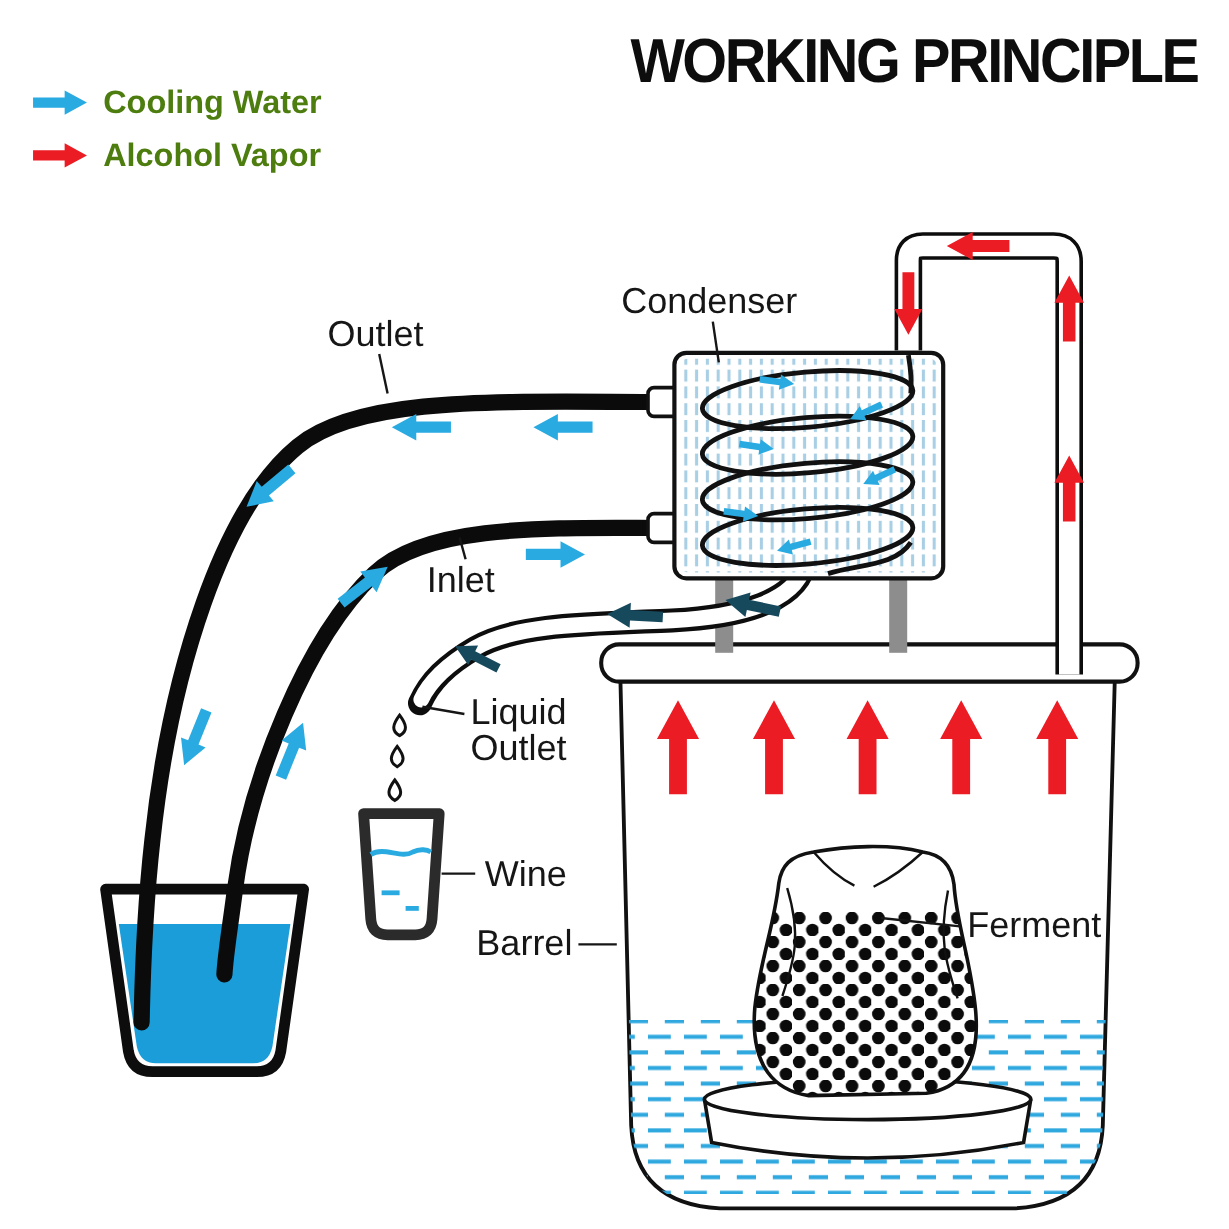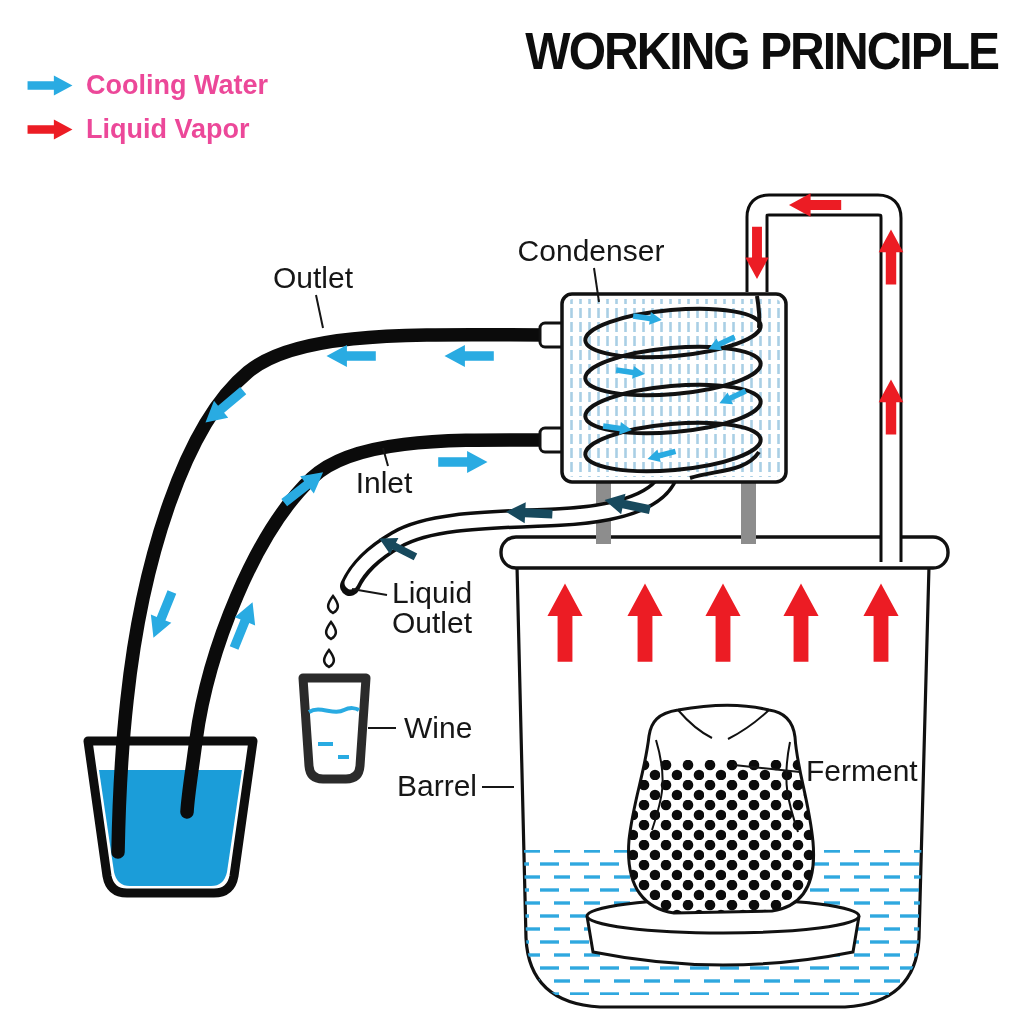--- a/index.html
+++ b/index.html
@@ -3,21 +3,21 @@
 <meta charset="utf-8">
 <style>
   html,body{margin:0;padding:0;background:#ffffff;}
   #stage{position:relative;width:1024px;height:1024px;background:#ffffff;overflow:hidden;
          font-family:"Liberation Sans", sans-serif;}
   #diagram-svg{position:absolute;left:0;top:0;}
   .title{position:absolute;top:24px;right:26px;font-size:48px;font-weight:800;
          letter-spacing:-2px;color:#0d0d0d;white-space:nowrap;transform:scaleY(1.08);}
   .legend{position:absolute;left:26px;top:70px;display:flex;flex-direction:column;gap:13px;}
   .legend-row{display:flex;align-items:center;gap:12px;}
-  .legend-row span.lbl{font-size:27px;font-weight:bold;color:#ec4899;}
+  .legend-row span.lbl{font-size:27px;font-weight:bold;color:#4d7c0f;}
   svg text{font-family:"Liberation Sans", sans-serif;fill:#161616;font-size:30px;}
   .hiddefs{position:absolute;width:0;height:0;overflow:hidden;}
 </style>
 </head>
 <body>
 
 <div id="stage">
 
   <svg class="hiddefs" aria-hidden="true">
     <defs>
@@ -31,21 +31,21 @@
     <div class="legend-row">
       <svg width="48" height="25" viewBox="-30 -13 62 26">
         <use href="#arr" fill="#29ABE2"></use>
       </svg>
       <span class="lbl">Cooling Water</span>
     </div>
     <div class="legend-row">
       <svg width="48" height="25" viewBox="-30 -13 62 26">
         <use href="#arr" fill="#EC1C24"></use>
       </svg>
-      <span class="lbl">Liquid Vapor</span>
+      <span class="lbl">Alcohol Vapor</span>
     </div>
   </div>
 
   <svg id="diagram-svg" width="1024" height="1024" viewBox="0 0 1024 1024">
     <defs>
       <pattern id="hatch" width="9" height="14" patternUnits="userSpaceOnUse">
         <line x1="4.5" y1="0" x2="4.5" y2="10" stroke="#a9cfe5" stroke-width="2.6"></line>
       </pattern>
       <pattern id="waves" width="30" height="26" patternUnits="userSpaceOnUse">
         <line x1="0" y1="6" x2="19" y2="6" stroke="#2FA8DF" stroke-width="3.4"></line>

